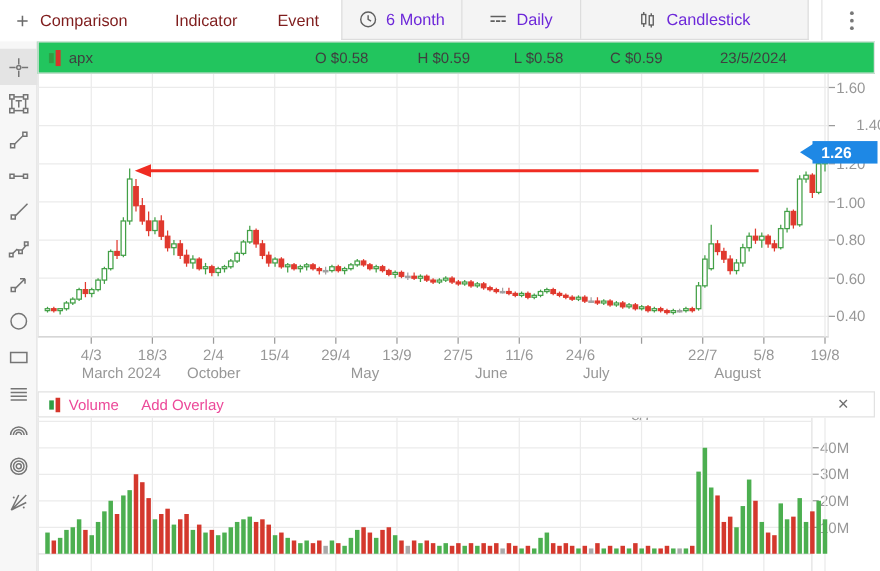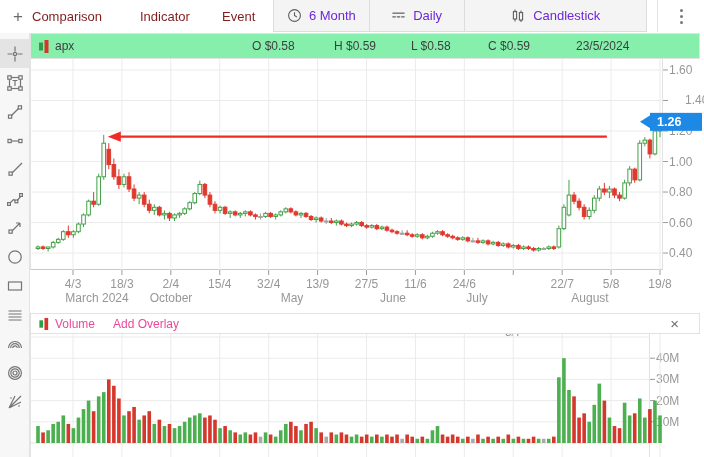--- a/index.html
+++ b/index.html
@@ -20,21 +20,21 @@
   .kebab{position:absolute;left:668px;top:0;width:26px;height:32px;display:flex;align-items:center;
          justify-content:center;cursor:pointer;}
   .tb-divider{position:absolute;left:657px;top:0;width:1px;height:32px;background:#e3e3e3;}
   
   .sidebar{position:absolute;left:0;top:33px;width:30px;height:424px;background:#f7f7f7;
            border-right:1px solid #e3e3e3;box-sizing:border-box;z-index:6;}
   .tool{width:30px;height:29px;display:flex;align-items:center;justify-content:center;cursor:pointer;}
   .tool.active{background:#e4e4e4;}
   .tool svg{stroke:#757575;fill:none;stroke-width:1.2;}
   
-  .price-header{position:absolute;left:30px;top:33px;width:670px;height:26px;background:#86efac;
+  .price-header{position:absolute;left:30px;top:33px;width:670px;height:26px;background:#22c55e;
                 border:1px solid #e2e2e2;box-sizing:border-box;z-index:6;}
   .ph-item{position:absolute;top:0;height:24px;display:flex;align-items:center;
            font-size:12px;color:#3f3f3f;}
   .price-plot{position:absolute;left:30px;top:59px;width:633px;height:211px;background:#fff;
               border:1px solid #e2e2e2;border-top:none;border-bottom:1px solid #c9c9c9;
               box-sizing:border-box;z-index:1;}
   .vol-header{position:absolute;left:30px;top:313px;width:670px;height:21px;background:#fff;
               border:1px solid #e2e2e2;box-sizing:border-box;z-index:6;}
   .vh-item{position:absolute;top:0;height:19px;display:flex;align-items:center;
            font-size:12px;color:#ec4899;}
@@ -679,21 +679,21 @@
       <div class="axlbl left" style="left: 669px; top: 100.498px; margin-left: 16px;">1.40</div>
       <div class="axlbl left" style="left: 669px; top: 131.012px;">1.20</div>
       <div class="axlbl left" style="left: 669px; top: 161.525px; text-align: right;">1.00</div>
       <div class="axlbl left" style="left: 669px; top: 192.038px;">0.80</div>
       <div class="axlbl left" style="left: 669px; top: 222.552px;">0.60</div>
       <div class="axlbl left" style="left: 669px; top: 253.065px;">0.40</div>
       <div class="axlbl center" style="left: 73px; top: 284px;">4/3</div>
       <div class="axlbl center" style="left: 121.917px; top: 284px;">18/3</div>
       <div class="axlbl center" style="left: 170.833px; top: 284px;">2/4</div>
       <div class="axlbl center" style="left: 219.75px; top: 284px;">15/4</div>
-      <div class="axlbl center" style="left: 268.667px; top: 284px;">32/4</div>
+      <div class="axlbl center" style="left: 268.667px; top: 284px;">29/4</div>
       <div class="axlbl center" style="left: 317.583px; top: 284px;">13/9</div>
       <div class="axlbl center" style="left: 366.5px; top: 284px;">27/5</div>
       <div class="axlbl center" style="left: 415.417px; top: 284px;">11/6</div>
       <div class="axlbl center" style="left: 464.333px; top: 284px;">24/6</div>
       <div class="axlbl center" style="left: 513.25px; top: 284px; margin-top: 48px;">8/7</div>
       <div class="axlbl center" style="left: 562.167px; top: 284px;">22/7</div>
       <div class="axlbl center" style="left: 611.083px; top: 284px;">5/8</div>
       <div class="axlbl center" style="left: 660px; top: 284px;">19/8</div>
       <div class="axlbl center" style="left: 97px; top: 298px;">March 2024</div>
       <div class="axlbl center" style="left: 171px; top: 298px;">October</div>

